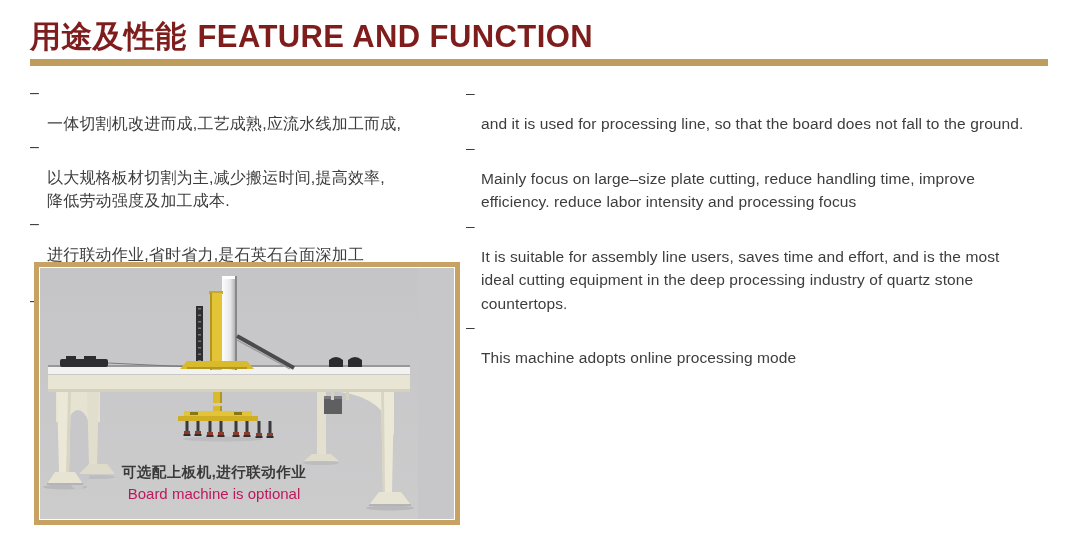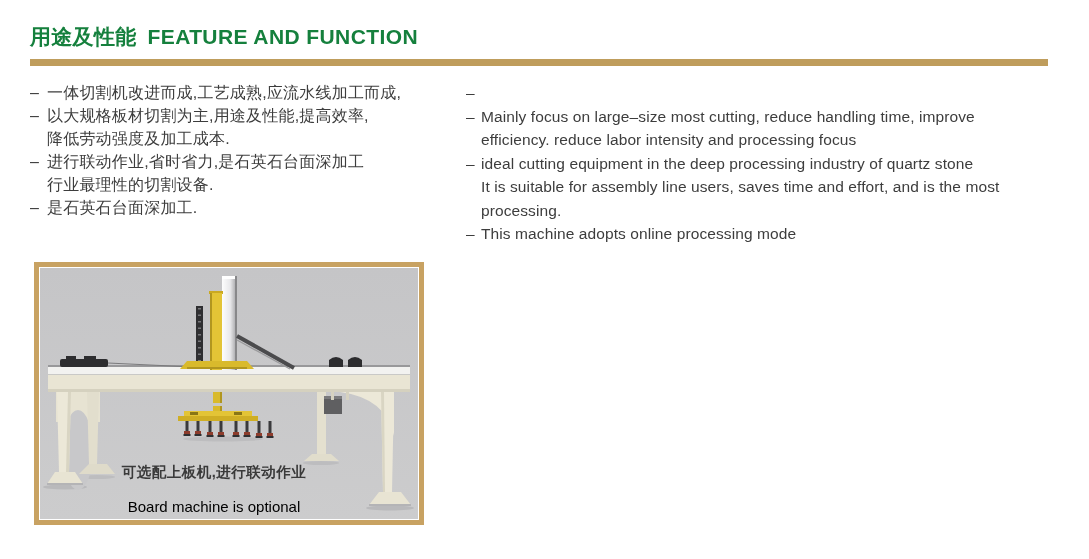--- a/index.html
+++ b/index.html
@@ -6,74 +6,74 @@
   body{
     width:1089px;height:559px;position:relative;overflow:hidden;
     font-family:"Liberation Sans", sans-serif;
     -webkit-font-smoothing:antialiased;
   }
   .page{position:absolute;inset:0;background:#ffffff;}
 
   
   .title{
     position:absolute;left:30px;top:22px;margin:0;
-    font-size:21px;line-height:30px;color:#15803d;font-weight:bold;
+    font-size:31px;line-height:30px;color:#7f1d1d;font-weight:bold;
     letter-spacing:0.3px;white-space:nowrap;
   }
   .title .t-en{margin-left:11px;font-weight:bold;letter-spacing:0.4px;}
   .title-rule{
     position:absolute;left:30px;top:59px;width:1018px;height:7px;
     background:#BF9D5C;
   }
 
   
   .col{position:absolute;color:#3D3D3D;}
   .col-zh{left:30px;top:81px;width:424px;font-size:16px;}
   .col-en{left:466px;top:81px;width:612px;font-size:15.5px;}
   .li{display:flex;align-items:flex-start;}
   .dash{flex:0 0 auto;display:block;}
   .col-zh .dash{width:17px;line-height:23px;}
   .col-en .dash{width:15px;line-height:23.5px;}
-  .lines{display:block;flex:1 1 auto;}
+  .lines{display:block;flex:1 1 auto;margin-top:31px;}
   .col-zh .ln{display:block;line-height:23px;letter-spacing:0.2px;}
   .col-en .ln{display:block;line-height:23.5px;letter-spacing:0.1px;}
 
   
   .figure{
     position:absolute;left:34px;top:262px;
     border:5px solid #C8A262;background:#ffffff;padding:1px;
   }
-  .photo{position:relative;width:378px;height:251px;background:#C7C7C9;overflow:hidden;}
+  .photo{position:relative;width:378px;height:251px;background:#C7C7C9;overflow:hidden;padding-left:36px;}
   .photo svg{position:absolute;left:0;top:0;display:block;}
   .caption{
     position:absolute;left:0;top:195px;width:348px;text-align:center;
     color:#3A3A3A;
   }
   .caption .cap-zh{display:block;font-size:14.5px;font-weight:bold;line-height:18px;letter-spacing:0.5px;}
-  .caption .cap-en{display:block;font-size:15px;line-height:19px;margin-top:16px;color:#000000;}
+  .caption .cap-en{display:block;font-size:15px;line-height:19px;margin-top:3px;color:#be185d;}
 </style>
 </head>
 <body>
 
 <div class="page">
 
   <h1 class="title"><span class="t-zh">用途及性能</span><span class="t-en">FEATURE AND FUNCTION</span></h1>
   <div class="title-rule"></div>
 
   <div class="col col-zh">
     <div class="li">
       <span class="dash">–</span>
       <span class="lines">
         <span class="ln">一体切割机改进而成,工艺成熟,应流水线加工而成,</span>
       </span>
     </div>
     <div class="li">
       <span class="dash">–</span>
       <span class="lines">
-        <span class="ln">以大规格板材切割为主,用途及性能,提高效率,</span>
+        <span class="ln">以大规格板材切割为主,减少搬运时间,提高效率,</span>
         <span class="ln">降低劳动强度及加工成本.</span>
       </span>
     </div>
     <div class="li">
       <span class="dash">–</span>
       <span class="lines">
         <span class="ln">进行联动作业,省时省力,是石英石台面深加工</span>
         <span class="ln">行业最理性的切割设备.</span>
       </span>
     </div>
@@ -82,35 +82,36 @@
       <span class="lines">
         <span class="ln">是石英石台面深加工.</span>
       </span>
     </div>
   </div>
 
   <div class="col col-en">
     <div class="li">
       <span class="dash">–</span>
       <span class="lines">
-      </span>
-    </div>
-    <div class="li">
-      <span class="dash">–</span>
-      <span class="lines">
-        <span class="ln">Mainly focus on large–size most cutting, reduce handling time, improve</span>
+        <span class="ln">and it is used for processing line, so that the board does not fall to the ground.</span>
+      </span>
+    </div>
+    <div class="li">
+      <span class="dash">–</span>
+      <span class="lines">
+        <span class="ln">Mainly focus on large–size plate cutting, reduce handling time, improve</span>
         <span class="ln">efficiency. reduce labor intensity and processing focus</span>
       </span>
     </div>
     <div class="li">
       <span class="dash">–</span>
       <span class="lines">
+        <span class="ln">It is suitable for assembly line users, saves time and effort, and is the most</span>
         <span class="ln">ideal cutting equipment in the deep processing industry of quartz stone</span>
-        <span class="ln">It is suitable for assembly line users, saves time and effort, and is the most</span>
-        <span class="ln">processing.</span>
+        <span class="ln">countertops.</span>
       </span>
     </div>
     <div class="li">
       <span class="dash">–</span>
       <span class="lines">
         <span class="ln">This machine adopts online processing mode</span>
       </span>
     </div>
   </div>
 

